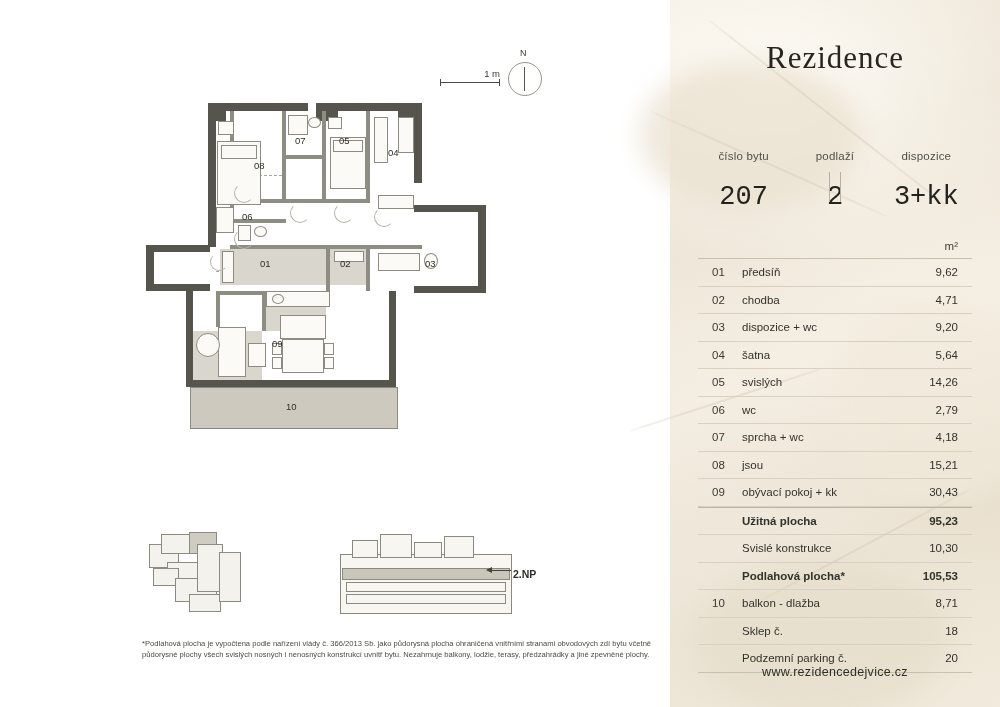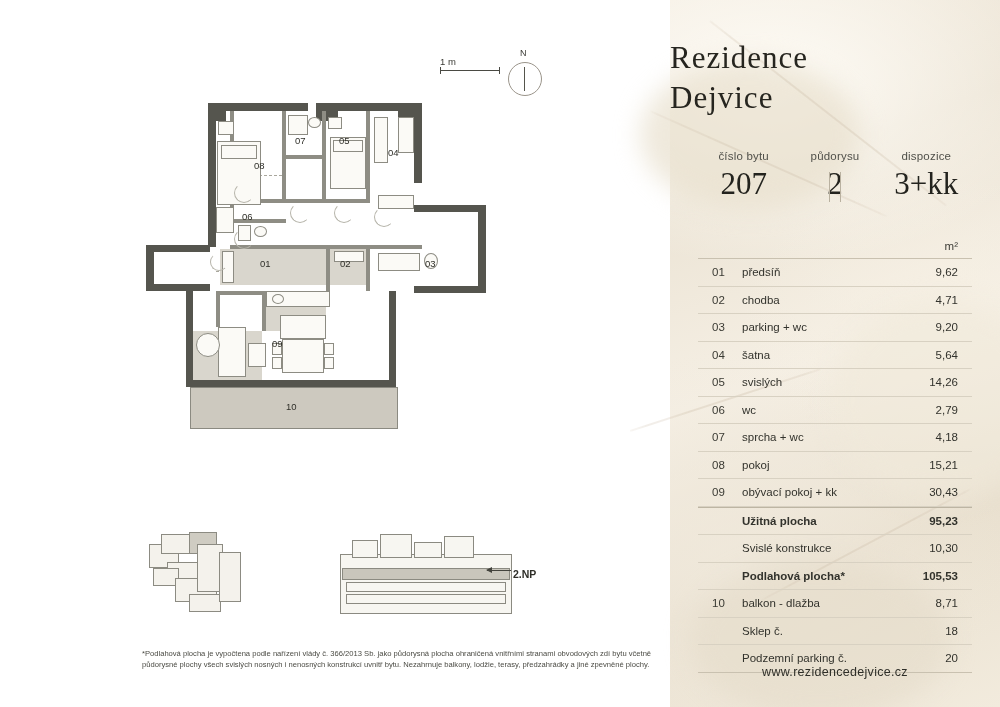--- a/index.html
+++ b/index.html
@@ -42,21 +42,21 @@
   .marble-blot {
     position: absolute;
     border-radius: 50%;
     filter: blur(12px);
   }
 
   .brand-title {
     position: absolute;
     left: 0;
     right: 0;
-    text-align: left;
+    text-align: center;
     font-family: "Liberation Serif", serif;
     color: #26251f;
     letter-spacing: 1px;
   }
   .brand-line1 {
     top: 40px;
     font-size: 31px;
   }
   .brand-line2 {
     top: 80px;
@@ -75,23 +75,23 @@
     flex: 1;
     text-align: center;
     position: relative;
   }
   .unit-col .lbl {
     font-size: 11.5px;
     color: #50504a;
     letter-spacing: 0.2px;
   }
   .unit-col .val {
-    font-family: Liberation Serif, serif;
-    font-size: 31px;
-    margin-top: 4px;
+    font-family: Liberation Mono, monospace;
+    font-size: 27px;
+    margin-top: 20px;
     color: #23231e;
   }
   .vsep {
     position: absolute;
     top: 22px;
     width: 1px;
     height: 30px;
     background: #b9b1a0;
   }
   .vsep.a { left: 40px; }
@@ -156,23 +156,23 @@
     position: absolute;
     top: 0; left: 0;
     width: 670px; height: 707px;
     background: #ffffff;
   }
 
   
   .scalebar {
     position: absolute;
     left: 440px;
-    top: 56px;
+    top: 68px;
     width: 60px;
-    text-align: left;
+    text-align: right;
     font-size: 9.5px;
     color: #3a3a34;
   }
   .scalebar .bar {
     margin-top: 3px;
     height: 1px;
     background: #4a4a43;
     position: relative;
   }
   .scalebar .bar::before,
@@ -518,44 +518,43 @@
       <div class="el-box" style="left:104px; top:4px; width:28px; height:20px;"></div>
       <div class="el-box dark" style="left:2px; top:36px; width:166px; height:10px;"></div>
       <div class="el-box" style="left:6px; top:50px; width:158px; height:8px;"></div>
       <div class="el-box" style="left:6px; top:62px; width:158px; height:8px;"></div>
     </div>
     <div class="floor-arrow"></div>
     <div class="floor-tag">2.NP</div>
 
 
     <div class="disclaimer">
-      <p style="margin-top:19px;">*Podlahová plocha je vypočtena podle nařízení vlády č. 366/2013 Sb. jako půdorysná plocha ohraničená vnitřními stranami obvodových zdí bytu včetně půdorysné plochy všech svislých nosných i nenosných konstrukcí uvnitř bytu. Nezahrnuje balkony, lodžie, terasy, předzahrádky a jiné zpevněné plochy.</p>
+      <p style="margin-top:9px;">*Podlahová plocha je vypočtena podle nařízení vlády č. 366/2013 Sb. jako půdorysná plocha ohraničená vnitřními stranami obvodových zdí bytu včetně půdorysné plochy všech svislých nosných i nenosných konstrukcí uvnitř bytu. Nezahrnuje balkony, lodžie, terasy, předzahrádky a jiné zpevněné plochy.</p>
     </div>
   </div>
 
   <div class="right-panel">
     <div class="marble-blot" style="left:-30px; top:60px; width:220px; height:150px; background:rgba(232,223,205,0.7);"></div>
     <div class="marble-blot" style="left:160px; top:300px; width:220px; height:200px; background:rgba(240,233,218,0.6);"></div>
     <div class="marble-blot" style="left:20px; top:560px; width:260px; height:160px; background:rgba(228,219,200,0.55);"></div>
     <div class="marble-vein" style="left:-20px; top:110px; width:260px; height:2px; transform:rotate(24deg);"></div>
     <div class="marble-vein" style="left:40px; top:20px; width:300px; height:1.5px; transform:rotate(38deg);"></div>
     <div class="marble-vein" style="left:90px; top:600px; width:240px; height:2px; transform:rotate(-28deg);"></div>
     <div class="marble-vein" style="left:-40px; top:430px; width:200px; height:1.5px; transform:rotate(-18deg);"></div>
 
     <div class="brand-title brand-line1">Rezidence</div>
-    <div class="brand-title brand-line2">Dejvice</div>
 
     <div class="unit-head">
       <div class="unit-col">
         <div class="lbl">číslo bytu</div>
         <div class="val">207</div>
       </div>
       <div class="unit-col">
         <div class="vsep a"></div>
-        <div class="lbl">půdorysu</div>
+        <div class="lbl">podlaží</div>
         <div class="val">2</div>
         <div class="vsep b"></div>
       </div>
       <div class="unit-col">
         <div class="lbl">dispozice</div>
         <div class="val">3+kk</div>
       </div>
     </div>
 
     <div class="m2-label">m²</div>
@@ -566,21 +565,21 @@
         <span class="nm">předsíň</span>
         <span class="area">9,62</span>
       </div>
       <div class="trow">
         <span class="num">02</span>
         <span class="nm">chodba</span>
         <span class="area">4,71</span>
       </div>
       <div class="trow">
         <span class="num">03</span>
-        <span class="nm">parking + wc</span>
+        <span class="nm">dispozice + wc</span>
         <span class="area">9,20</span>
       </div>
       <div class="trow">
         <span class="num">04</span>
         <span class="nm">šatna</span>
         <span class="area">5,64</span>
       </div>
       <div class="trow">
         <span class="num">05</span>
         <span class="nm">svislých</span>
@@ -591,21 +590,21 @@
         <span class="nm">wc</span>
         <span class="area">2,79</span>
       </div>
       <div class="trow">
         <span class="num">07</span>
         <span class="nm">sprcha + wc</span>
         <span class="area">4,18</span>
       </div>
       <div class="trow">
         <span class="num">08</span>
-        <span class="nm">pokoj</span>
+        <span class="nm">jsou</span>
         <span class="area">15,21</span>
       </div>
       <div class="trow">
         <span class="num">09</span>
         <span class="nm">obývací pokoj + kk</span>
         <span class="area">30,43</span>
       </div>
       <div class="trow bold thick-top">
         <span class="num"></span>
         <span class="nm">Užitná plocha</span>

